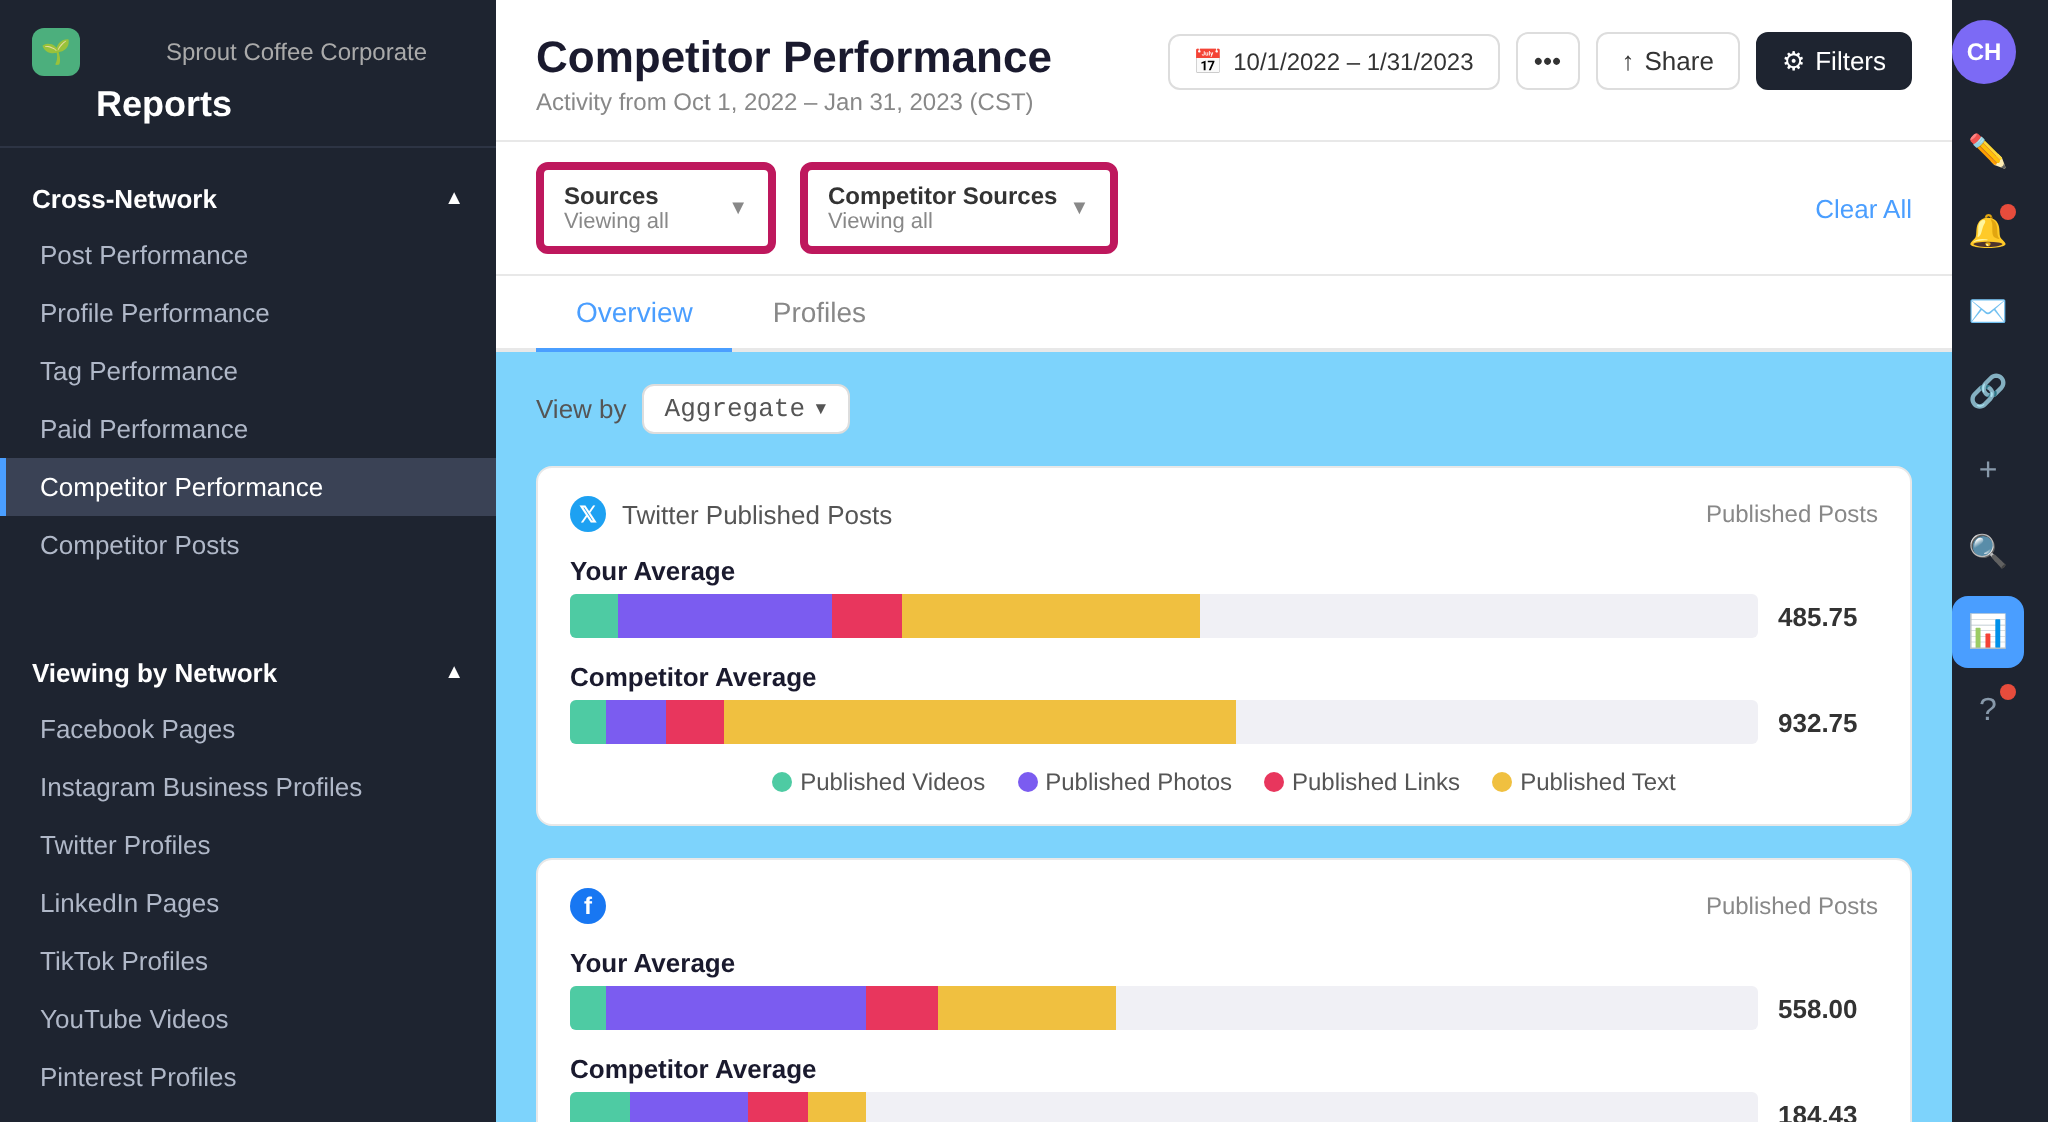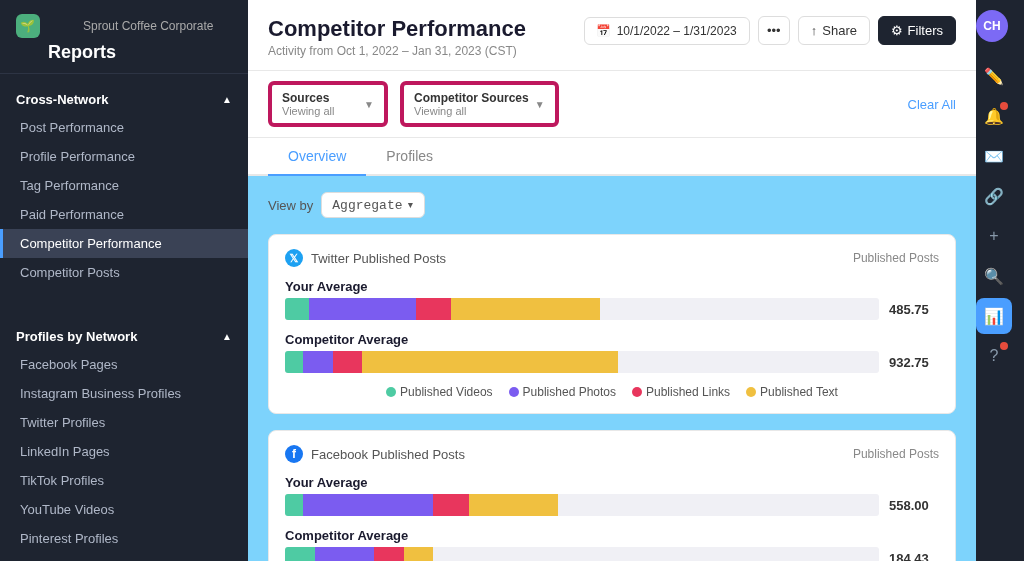--- a/index.html
+++ b/index.html
@@ -280,21 +280,21 @@
     <div class="nav-item">Tag Performance</div>
     <div class="nav-item">Paid Performance</div>
     <div class="nav-item active">Competitor Performance</div>
     <div class="nav-item">Competitor Posts</div>
   </div>
 
   <div class="nav-divider"></div>
 
   <div class="nav-section">
     <div class="nav-section-header">
-      <span>Profiles by Network</span>
+      <span>Viewing by Network</span>
       <span class="chevron">▲</span>
     </div>
     <div class="nav-item">Facebook Pages</div>
     <div class="nav-item">Instagram Business Profiles</div>
     <div class="nav-item">Twitter Profiles</div>
     <div class="nav-item">LinkedIn Pages</div>
     <div class="nav-item">TikTok Profiles</div>
     <div class="nav-item">YouTube Videos</div>
     <div class="nav-item">Pinterest Profiles</div>
   </div>
@@ -408,21 +408,20 @@
           <div class="legend-dot seg-text"></div>
           <span>Published Text</span>
         </div>
       </div>
     </div>
 
     <div class="chart-section">
       <div class="chart-section-header">
         <div class="chart-section-title">
           <div class="network-icon facebook-icon" style="font-size:12px;">f</div>
-          <span>Facebook Published Posts</span>
         </div>
         <span class="chart-section-metric">Published Posts</span>
       </div>
       <div class="bar-row">
         <div class="bar-label">Your Average</div>
         <div class="bar-container">
           <div class="bar-track">
             <div class="bar-segment seg-videos" style="width:3%"></div>
             <div class="bar-segment seg-photos" style="width:22%"></div>
             <div class="bar-segment seg-links" style="width:6%"></div>

